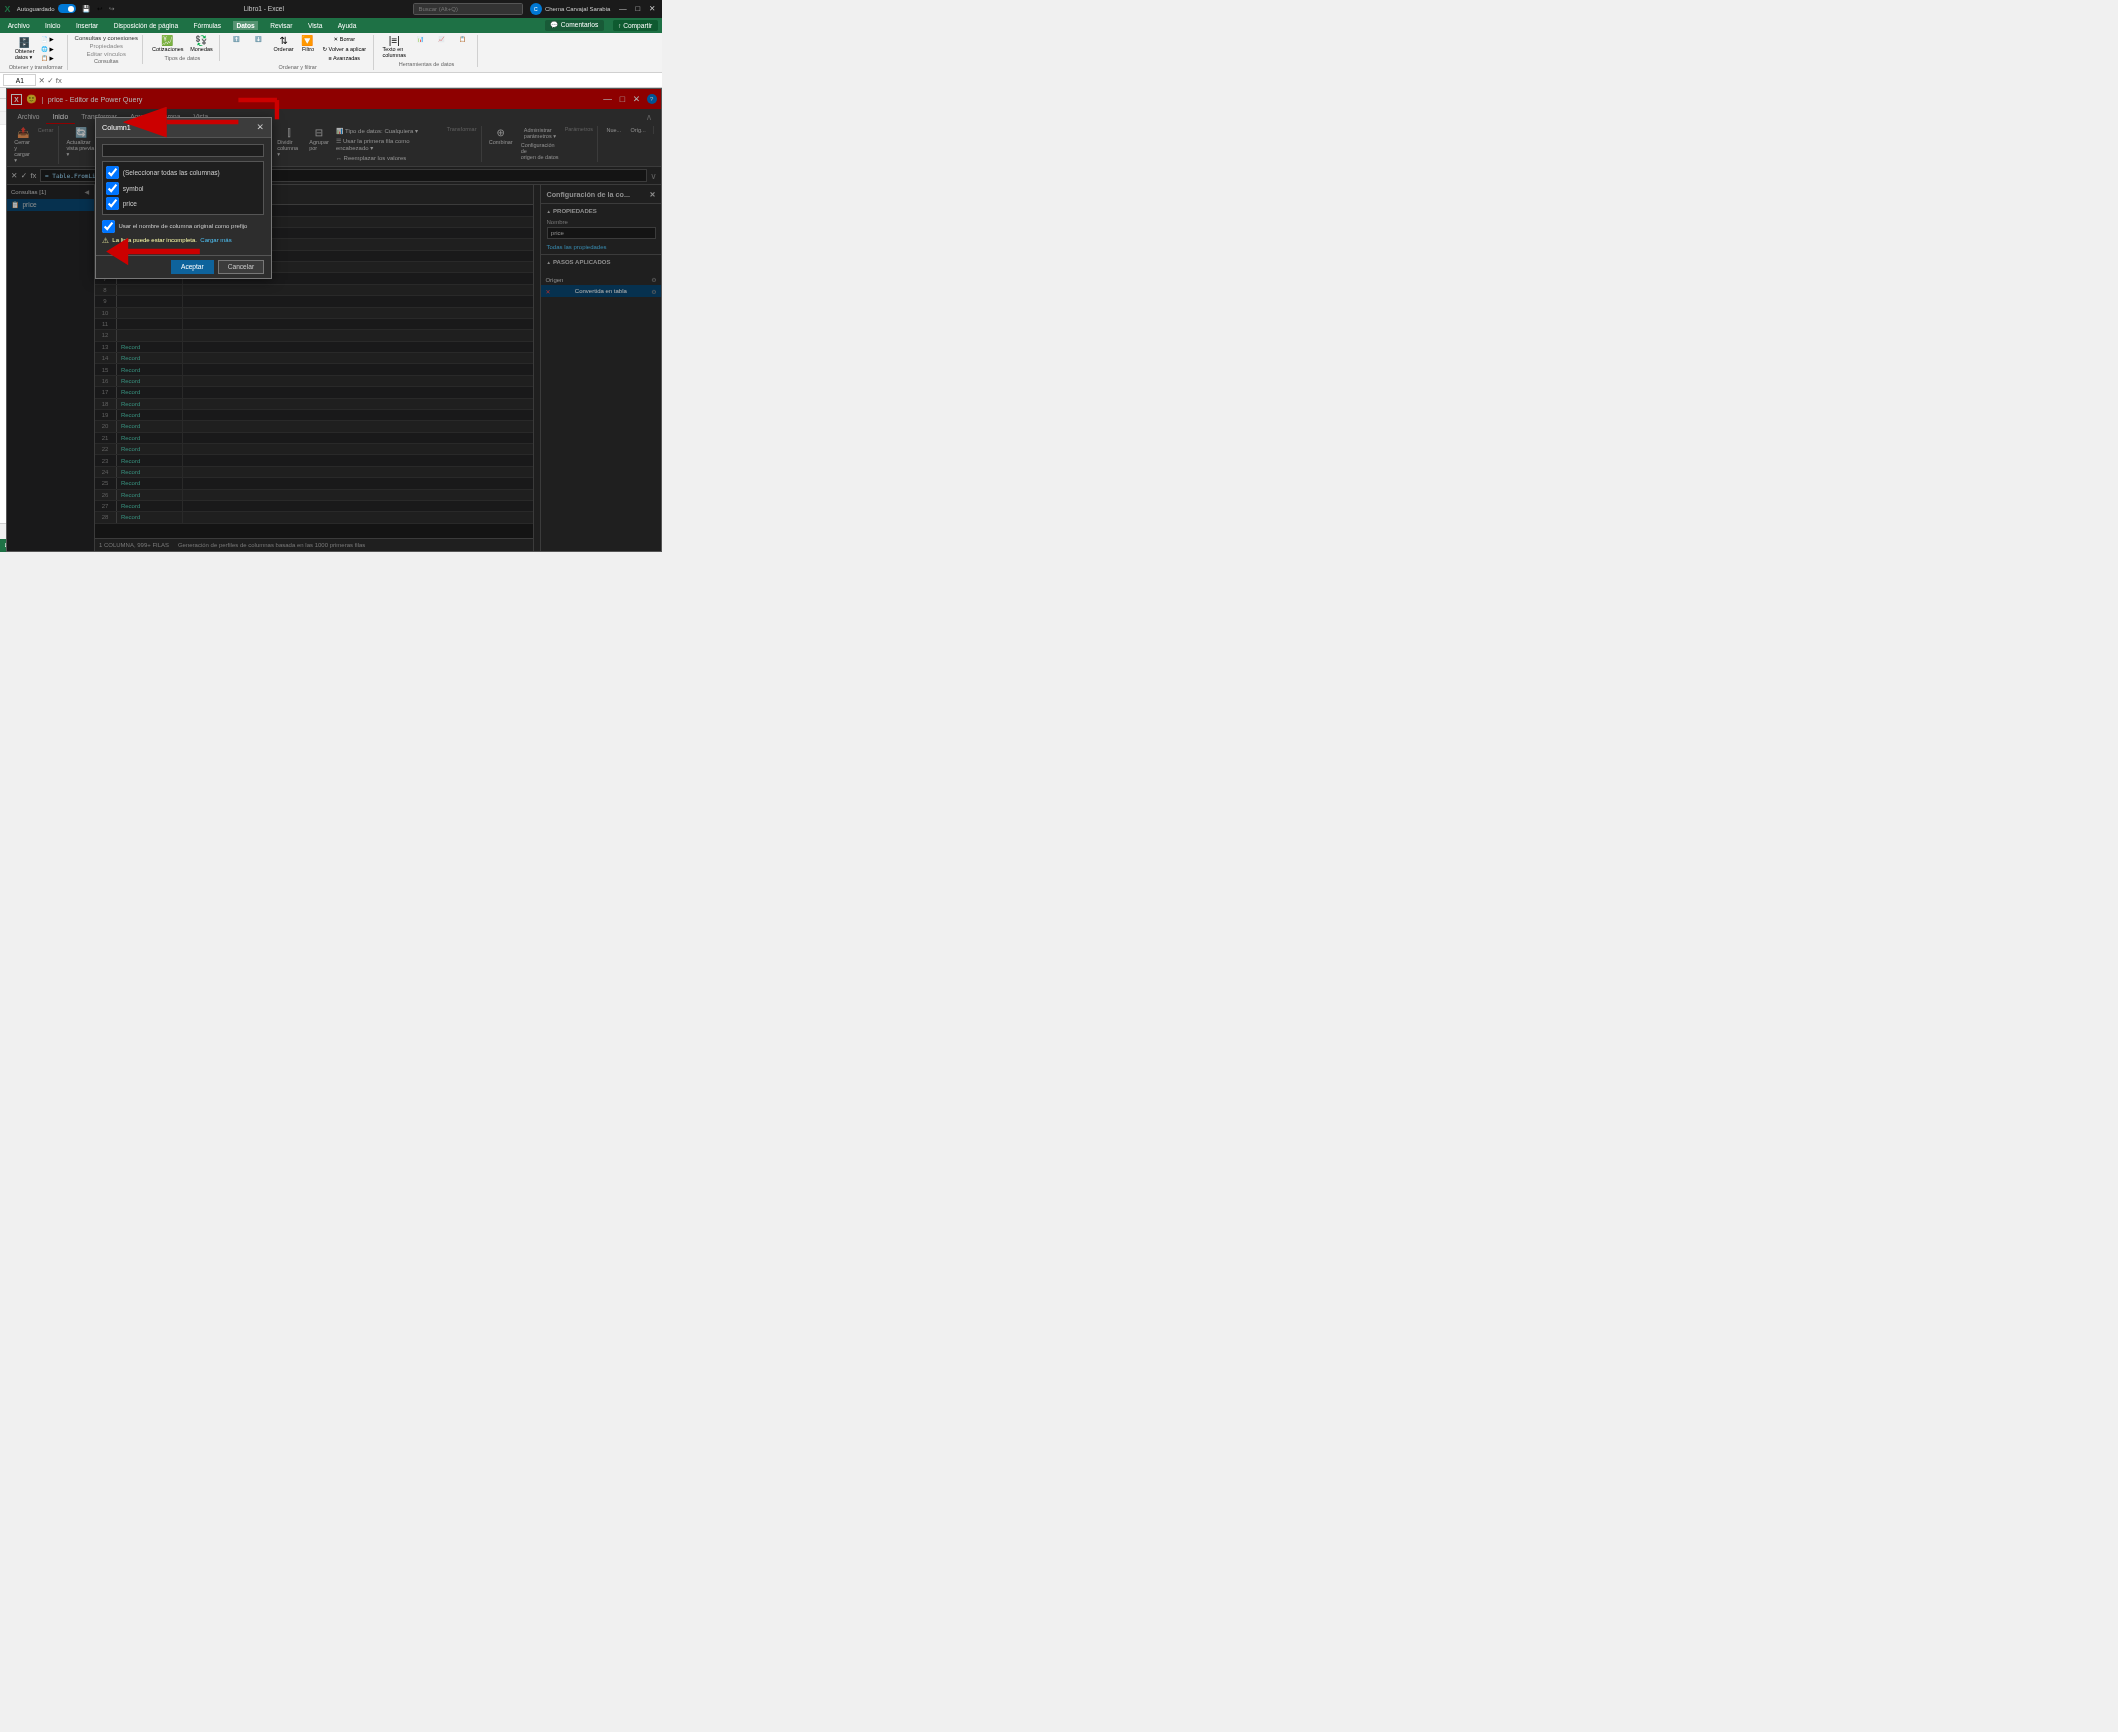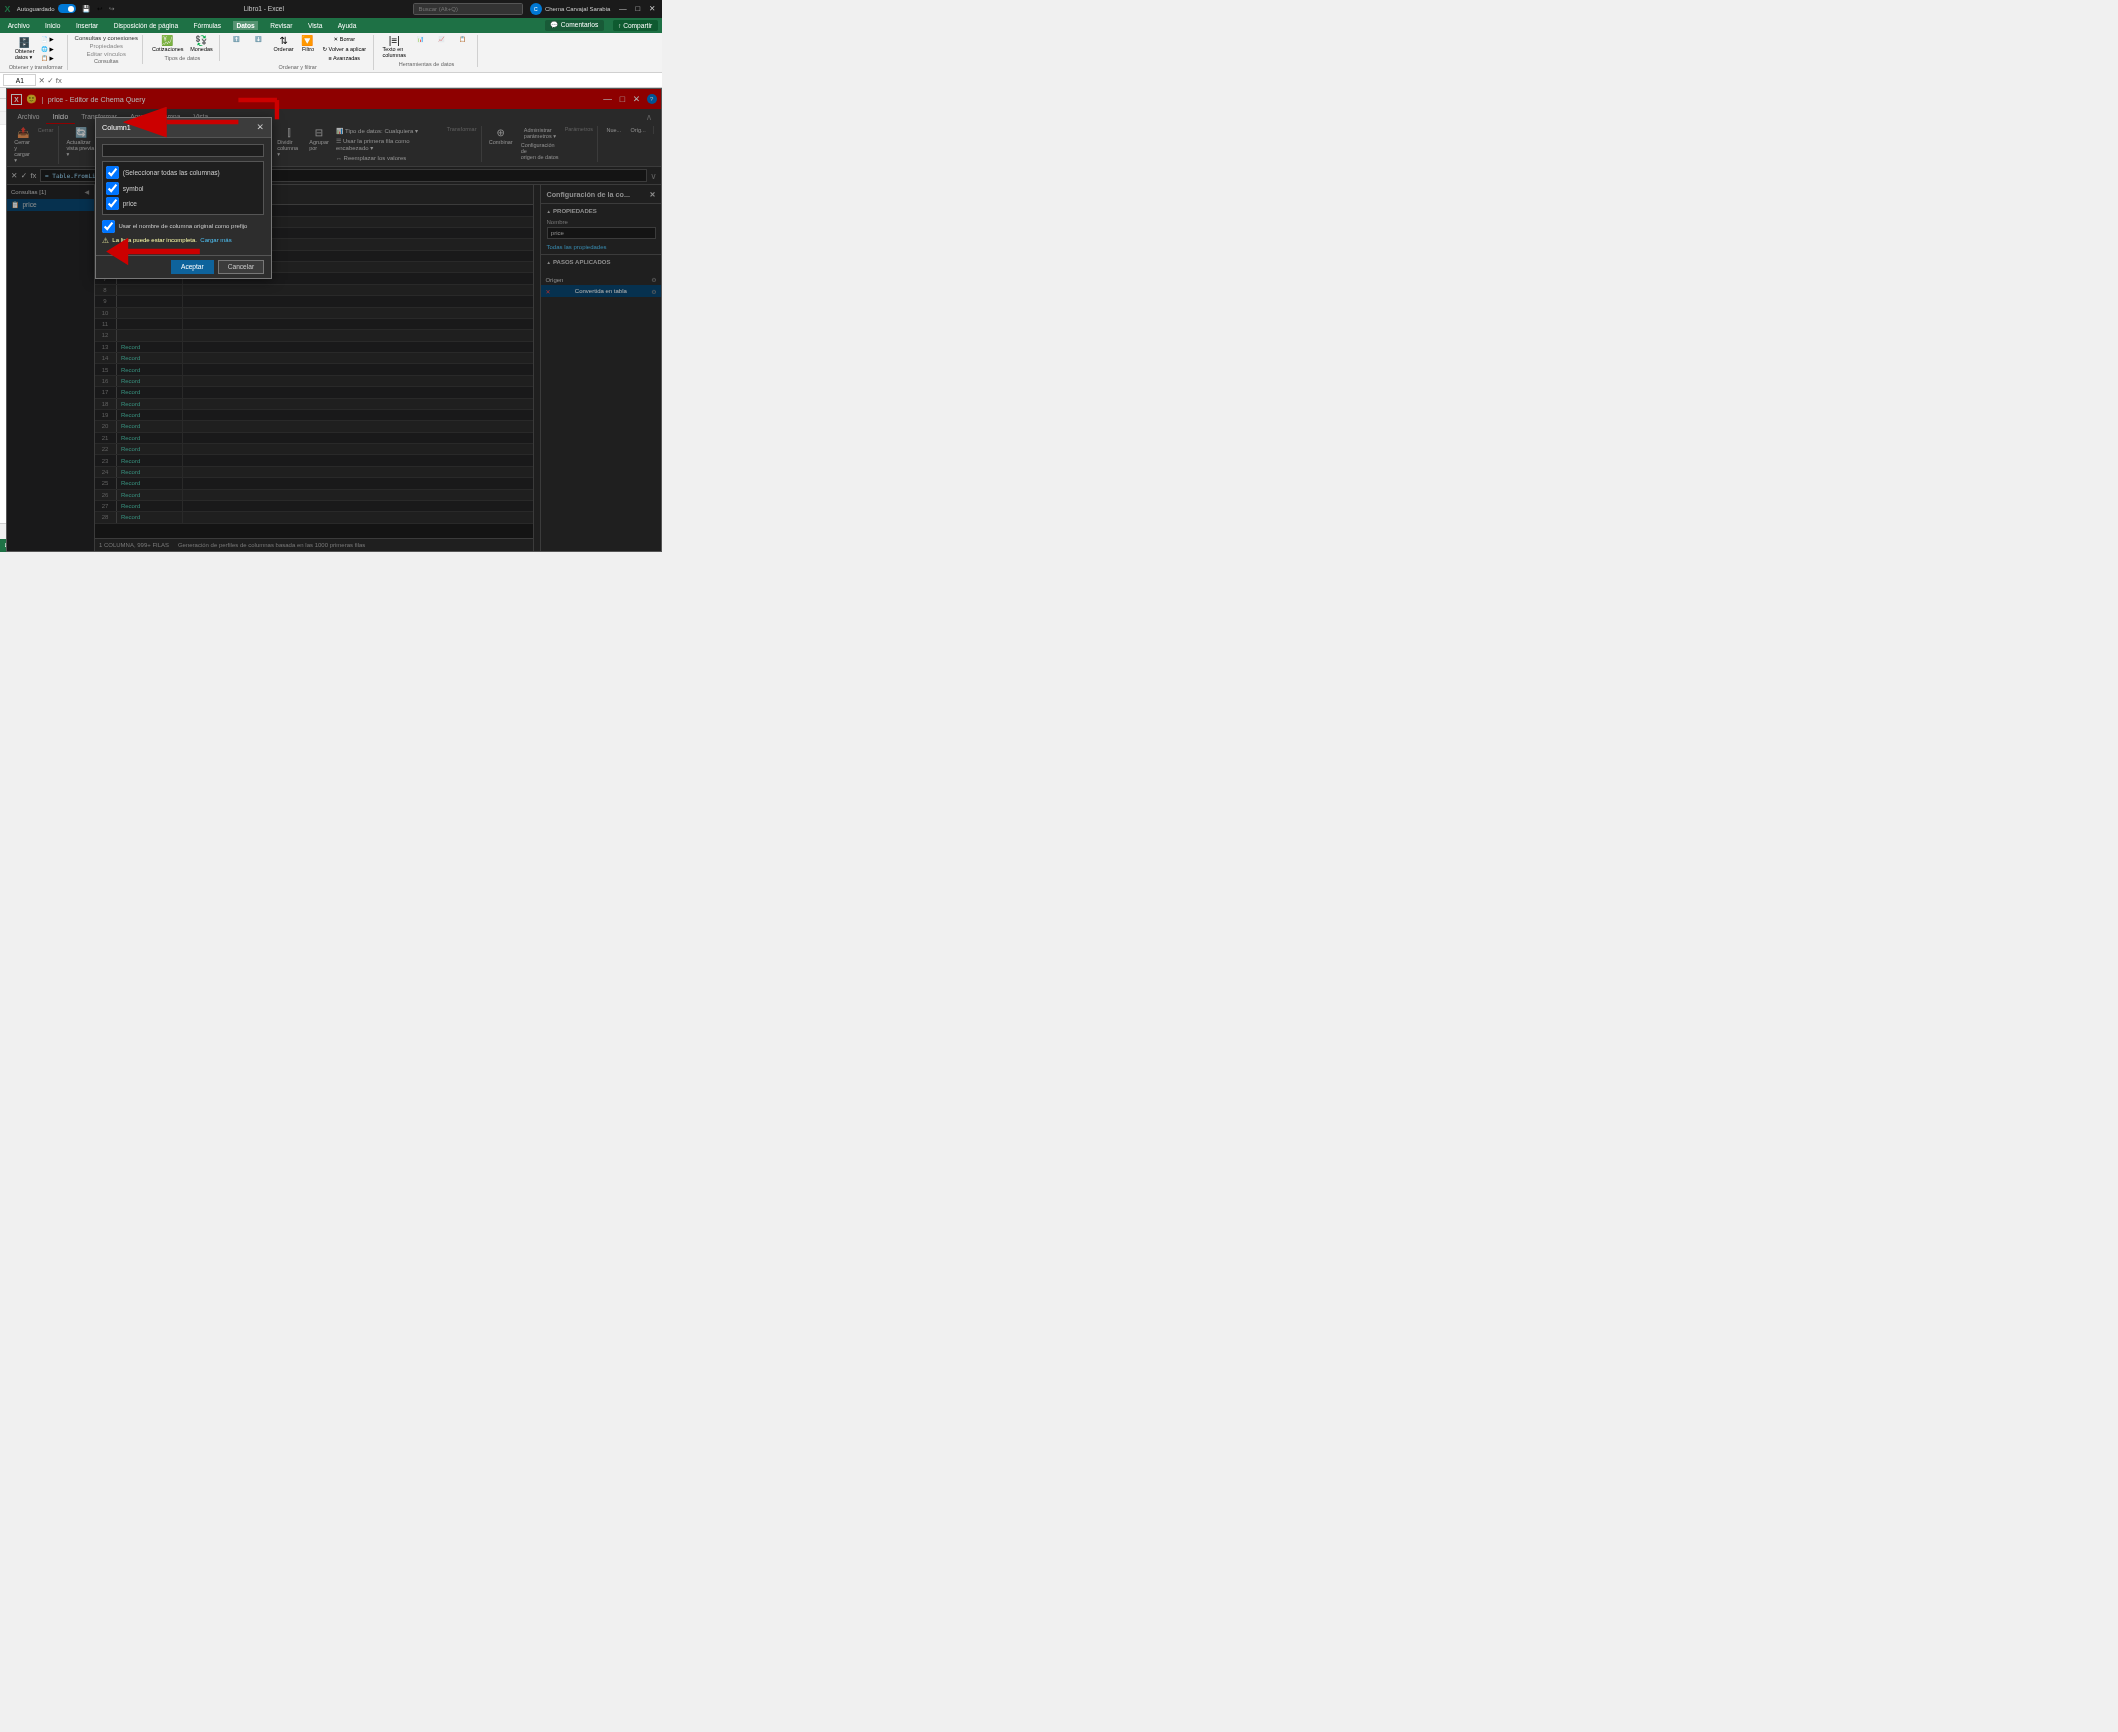--- a/index.html
+++ b/index.html
@@ -293,21 +293,21 @@
         </div>
       </div>
     </div>
 
     <div class="pq-window">
 
       <div class="pq-titlebar">
         <div class="pq-title-icon">X</div>
         <span class="pq-title-smiley">🙂</span>
         <span style="color:white;">|</span>
-        <span class="pq-title-text">price - Editor de Chema Query</span>
+        <span class="pq-title-text">price - Editor de Power Query</span>
         <div class="pq-win-controls">
           <span>—</span>
           <span>□</span>
           <span>✕</span>
         </div>
         <span style="color:white; background:#0078d4; border-radius:50%; width:10px; height:10px; display:inline-flex; align-items:center; justify-content:center; font-size:6px;">?</span>
       </div>
 
       <div class="pq-ribbon">
         <div class="pq-ribbon-tabs">

